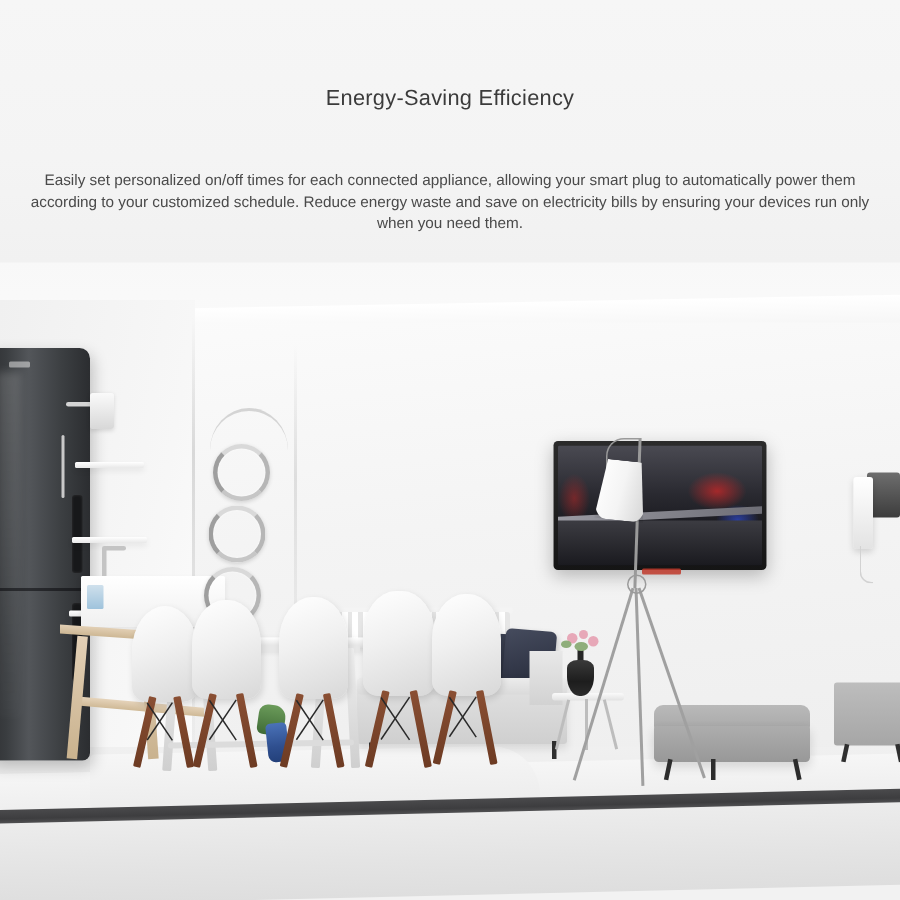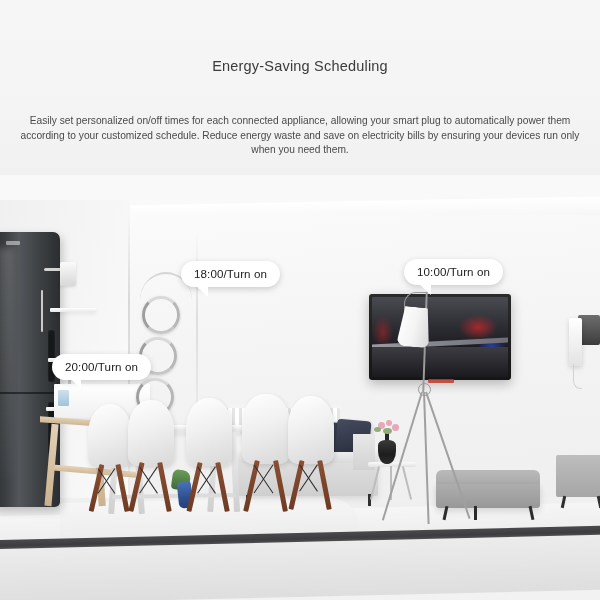--- a/index.html
+++ b/index.html
@@ -648,33 +648,21 @@
     <div class="intercom-cord"></div>
     <div class="right-cabinet"></div>
     <div class="right-cabinet-leg" style="left:562px;top:496px;transform:rotate(12deg);"></div>
     <div class="right-cabinet-leg" style="left:598px;top:496px;transform:rotate(-12deg);"></div>
 
     <div class="step-edge"></div>
     <div class="foreground"></div>
   </div>
 
   <div class="header">
-    <div class="eyebrow">Energy-Saving Scheduling</div>
+    <div class="eyebrow">Energy-Saving Efficiency</div>
     <div class="subcopy">Easily set personalized on/off times for each connected appliance, allowing your smart plug to automatically power them according to your customized schedule. Reduce energy waste and save on electricity bills by ensuring your devices run only when you need them.</div>
   </div>
 
-  <div class="callout" id="c-2000">
-    <span>20:00/Turn on</span>
-    <span class="tail tail-down-left-sm"></span>
-  </div>
-
-  <div class="callout" id="c-1800">
-    <span>18:00/Turn on</span>
-    <span class="tail tail-down-left"></span>
-  </div>
-
-  <div class="callout" id="c-1000">
-    <span>10:00/Turn on</span>
-    <span class="tail tail-down-left"></span>
-  </div>
+
+
 
 
 </div>
 
 </body></html>

